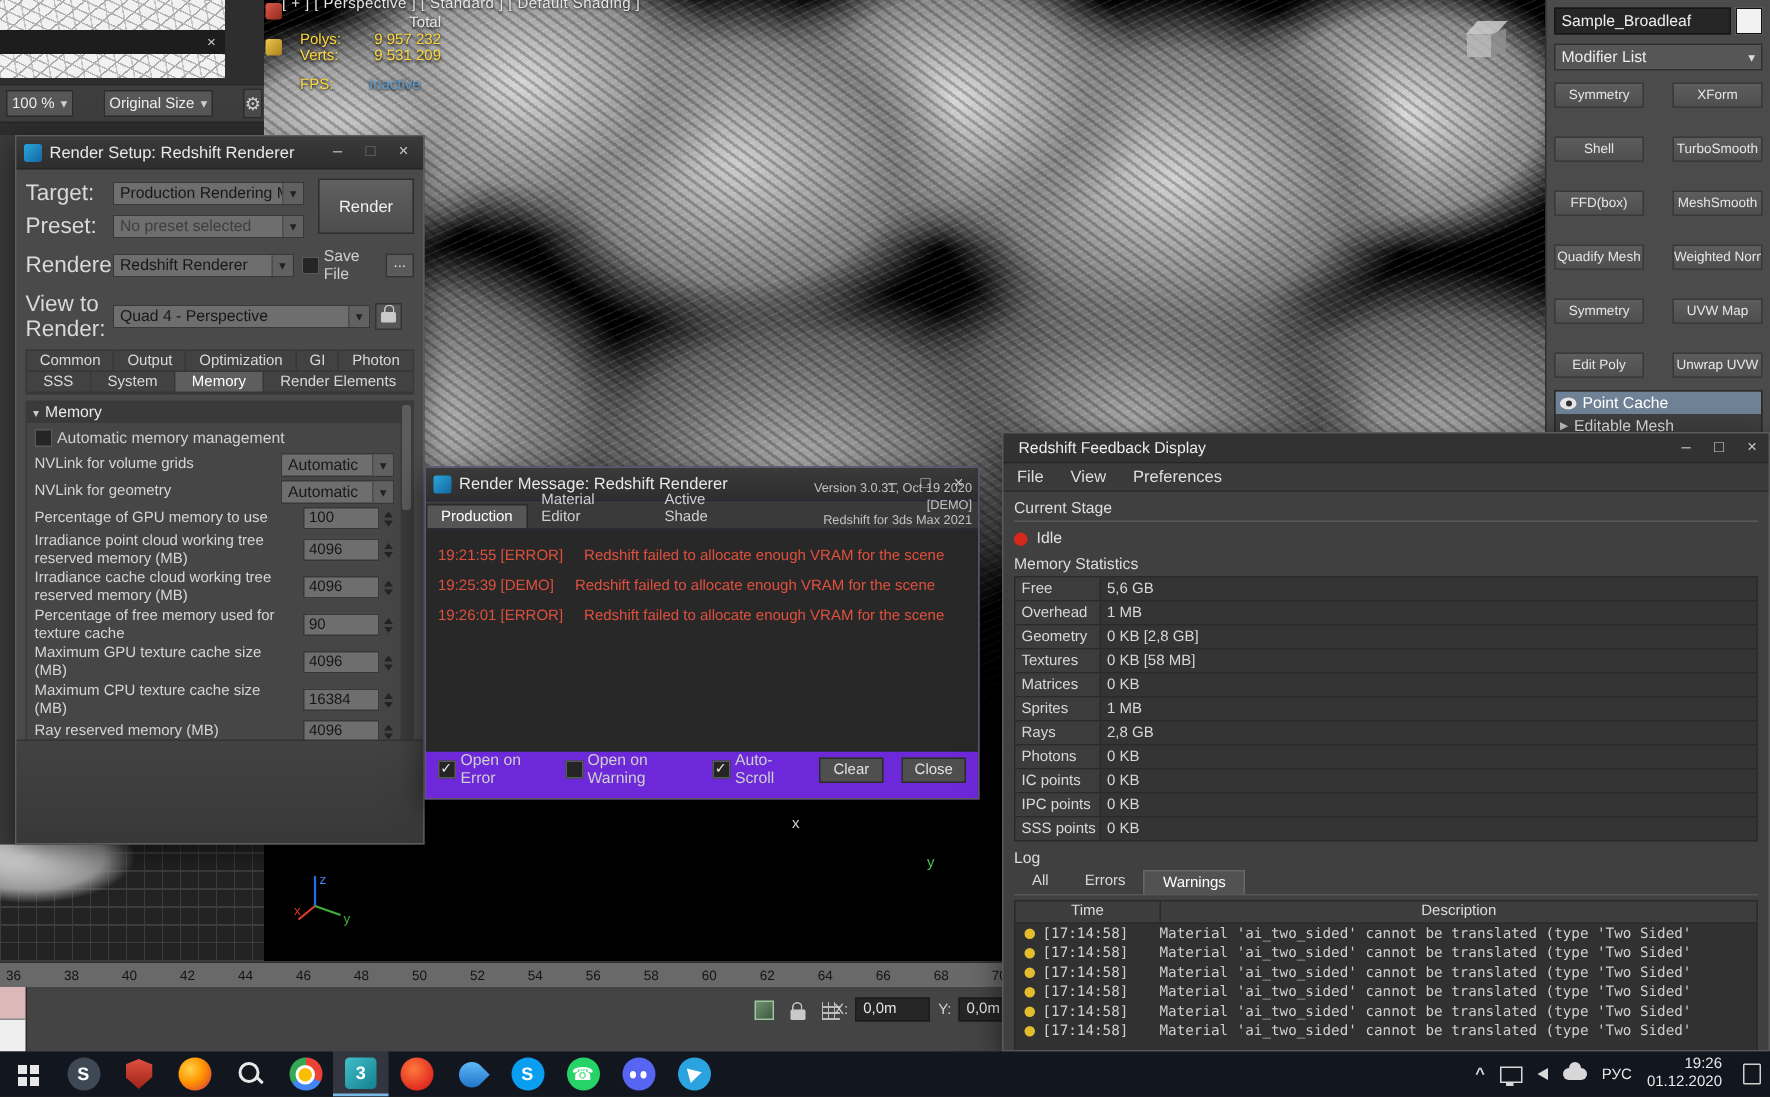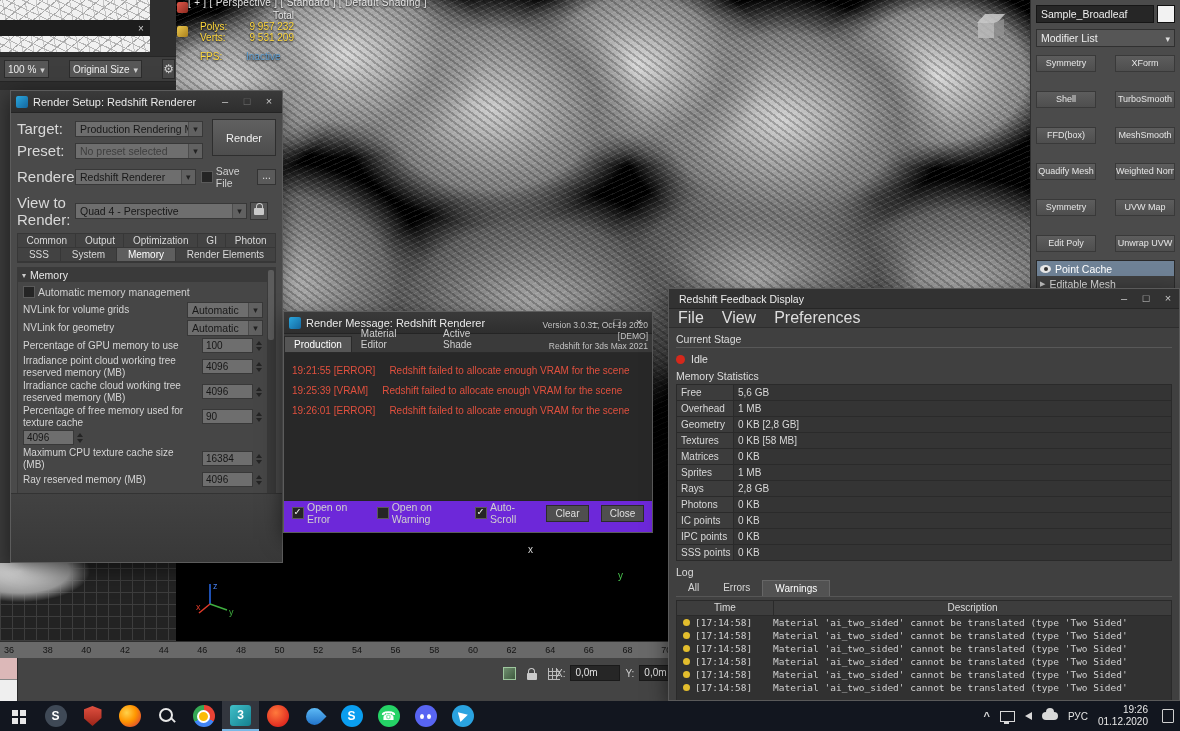--- a/index.html
+++ b/index.html
@@ -175,21 +175,21 @@
   .rm-bottom{height:24px;display:flex;align-items:center;gap:12px;padding:0 8px}
   .rm-cbgroup{display:flex;align-items:center}
   .rm-btn{width:46px;height:15px;background:#4f4f4f;border:1px solid #2b2b2b;color:#e0e0e0;font-size:10px;text-align:center;line-height:15px}
   .rm-btn.first{margin-left:auto}
 
   
   .win-fb{left:668px;top:288px;width:512px;height:413px;background:#404040;border:1px solid #5a5a5a;box-shadow:0 6px 20px rgba(0,0,0,.55);box-sizing:border-box;z-index:7;position:absolute;overflow:hidden}
   .fb-title{height:19px;background:#323232;display:flex;align-items:center;padding-left:5px;border-bottom:1px solid #262626}
   .fb-title .w-title{flex:1;font-size:10.5px;color:#ececec}
   .fb-menu{height:18px;background:#3a3a3a;display:flex;align-items:center;border-bottom:1px solid #2d2d2d}
-  .fb-menu span{padding:0 9px;font-size:16px;color:#dedede}
+  .fb-menu span{padding:0 9px;font-size:11px;color:#dedede}
   .fb-body{padding:3px 7px 0 7px}
   .fb-label{font-size:10.5px;color:#dcdcdc;margin:2px 0 2px 0}
   .fb-sep{height:1px;background:#585858;margin:1px 0 3px 0}
   .stage-row{display:flex;align-items:center;gap:6px;height:16px;margin-bottom:3px}
   .stage-dot{width:9px;height:9px;border-radius:50%;background:#d5281b}
   .stage-val{font-size:10.5px;color:#e0e0e0}
   .fb-table{border:1px solid #2a2a2a;background:#343434;margin-top:2px}
   .fb-trow{display:flex;height:15px;border-bottom:1px solid #2a2a2a}
   .fb-trow:last-child{border-bottom:none}
   .fb-c1{width:57px;padding-left:4px;border-right:1px solid #2a2a2a;background:#3c3c3c;color:#d8d8d8;font-size:10px;line-height:15px;box-sizing:border-box}
@@ -534,20 +534,21 @@
           <div class="mem-row">
             <span class="mem-label">Percentage of free memory used for texture cache</span>
             <span class="spin">90</span>
             <span class="spin-arrows">
               <i class="up"></i>
               <i class="dn"></i>
             </span>
           </div>
 
           <div class="mem-row">
+            <span class="mem-label">Maximum GPU texture cache size (MB)</span>
             <span class="spin">4096</span>
             <span class="spin-arrows">
               <i class="up"></i>
               <i class="dn"></i>
             </span>
           </div>
 
           <div class="mem-row">
             <span class="mem-label">Maximum CPU texture cache size (MB)</span>
             <span class="spin">16384</span>
@@ -594,21 +595,21 @@
   </div>
   <div class="rm-log">
     <div>
 
         <div class="rm-line">
           <span class="time">19:21:55 [ERROR]</span>
           <span class="msg">Redshift failed to allocate enough VRAM for the scene</span>
         </div>
 
         <div class="rm-line">
-          <span class="time">19:25:39 [VRAM]</span>
+          <span class="time">19:25:39 [DEMO]</span>
           <span class="msg">Redshift failed to allocate enough VRAM for the scene</span>
         </div>
 
         <div class="rm-line">
           <span class="time">19:26:01 [ERROR]</span>
           <span class="msg">Redshift failed to allocate enough VRAM for the scene</span>
         </div>
       </div>
   </div>
   <div class="rm-bottom">

